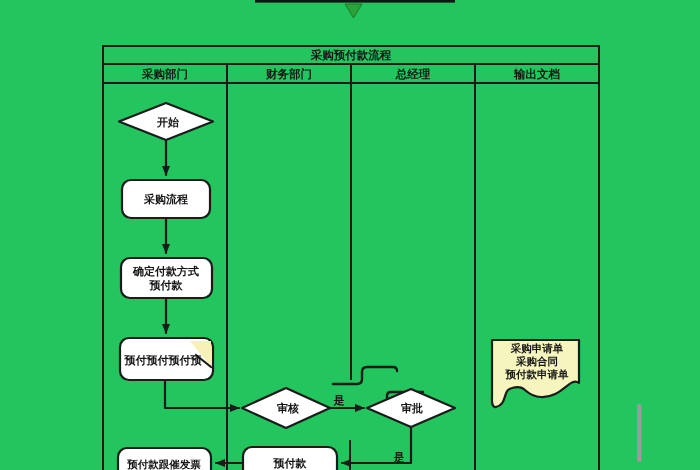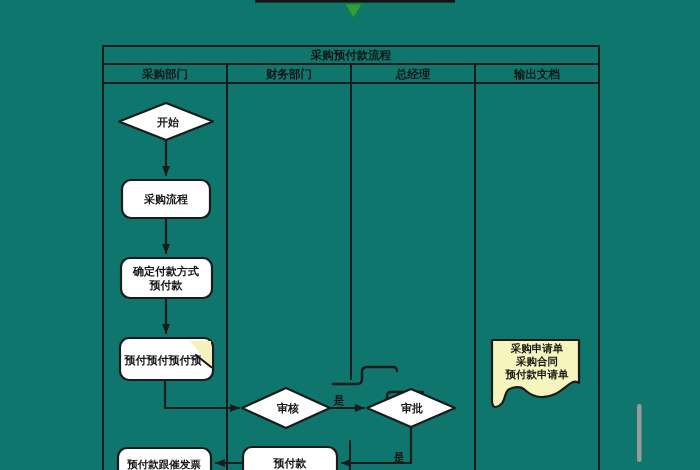--- a/index.html
+++ b/index.html
@@ -1,17 +1,17 @@
 <!DOCTYPE html>
 <html><head>
 <meta charset="utf-8">
 <style>
   html,body{margin:0;padding:0;background:#ffffff;}
   .stage{
-    position:relative;width:700px;height:470px;overflow:hidden;background:#0f766e;
+    position:relative;width:700px;height:470px;overflow:hidden;background:#22c55e;
     font-family:"Liberation Sans", sans-serif;
   }
   svg{position:absolute;left:0;top:0;}
   text{
     font-family:"Liberation Sans", sans-serif;
     fill:#151515;font-weight:bold;
   }
   .t11{font-size:11px;}
   .t12{font-size:11.5px;}
   .t10{font-size:10.5px;}

